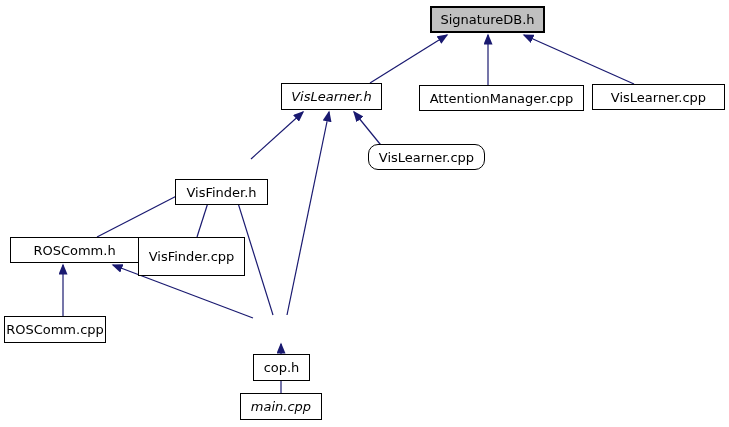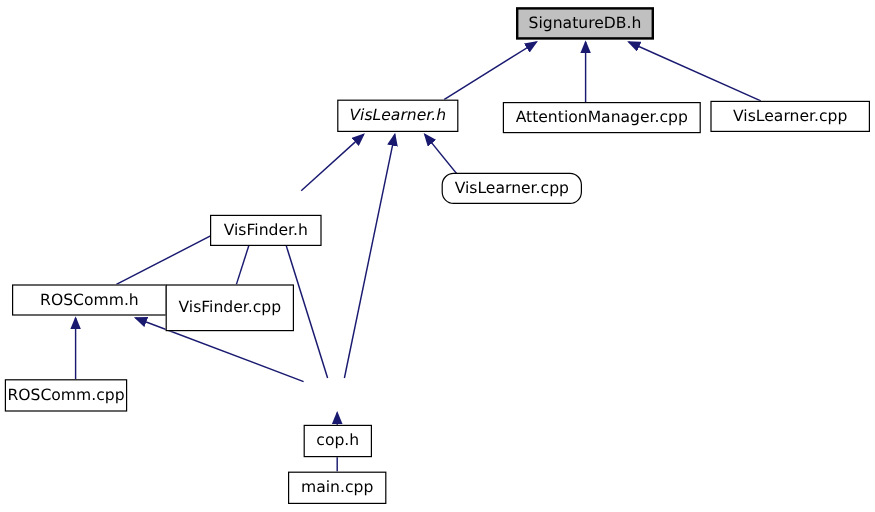--- a/index.html
+++ b/index.html
@@ -95,17 +95,17 @@
       </div>
       <div class="graph-node" style="left: 138px; top: 237px; width: 107px; height: 39px;">
         <span>VisFinder.cpp</span>
       </div>
       <div class="graph-node" style="left: 4px; top: 316px; width: 102px; height: 27px;">
         <span>ROSComm.cpp</span>
       </div>
       <div class="graph-node" style="left: 253px; top: 315px; width: 57px; height: 27px; margin-top: 39px;">
         <span>cop.h</span>
       </div>
-      <div class="graph-node" style="left: 240px; top: 393px; width: 82px; height: 27px;">
+      <div class="graph-node" style="left: 240px; top: 393px; width: 82px; height: 27px; font-style: italic;">
         <span>main.cpp</span>
       </div>
     </div>
 </div>
 
 </body></html>

